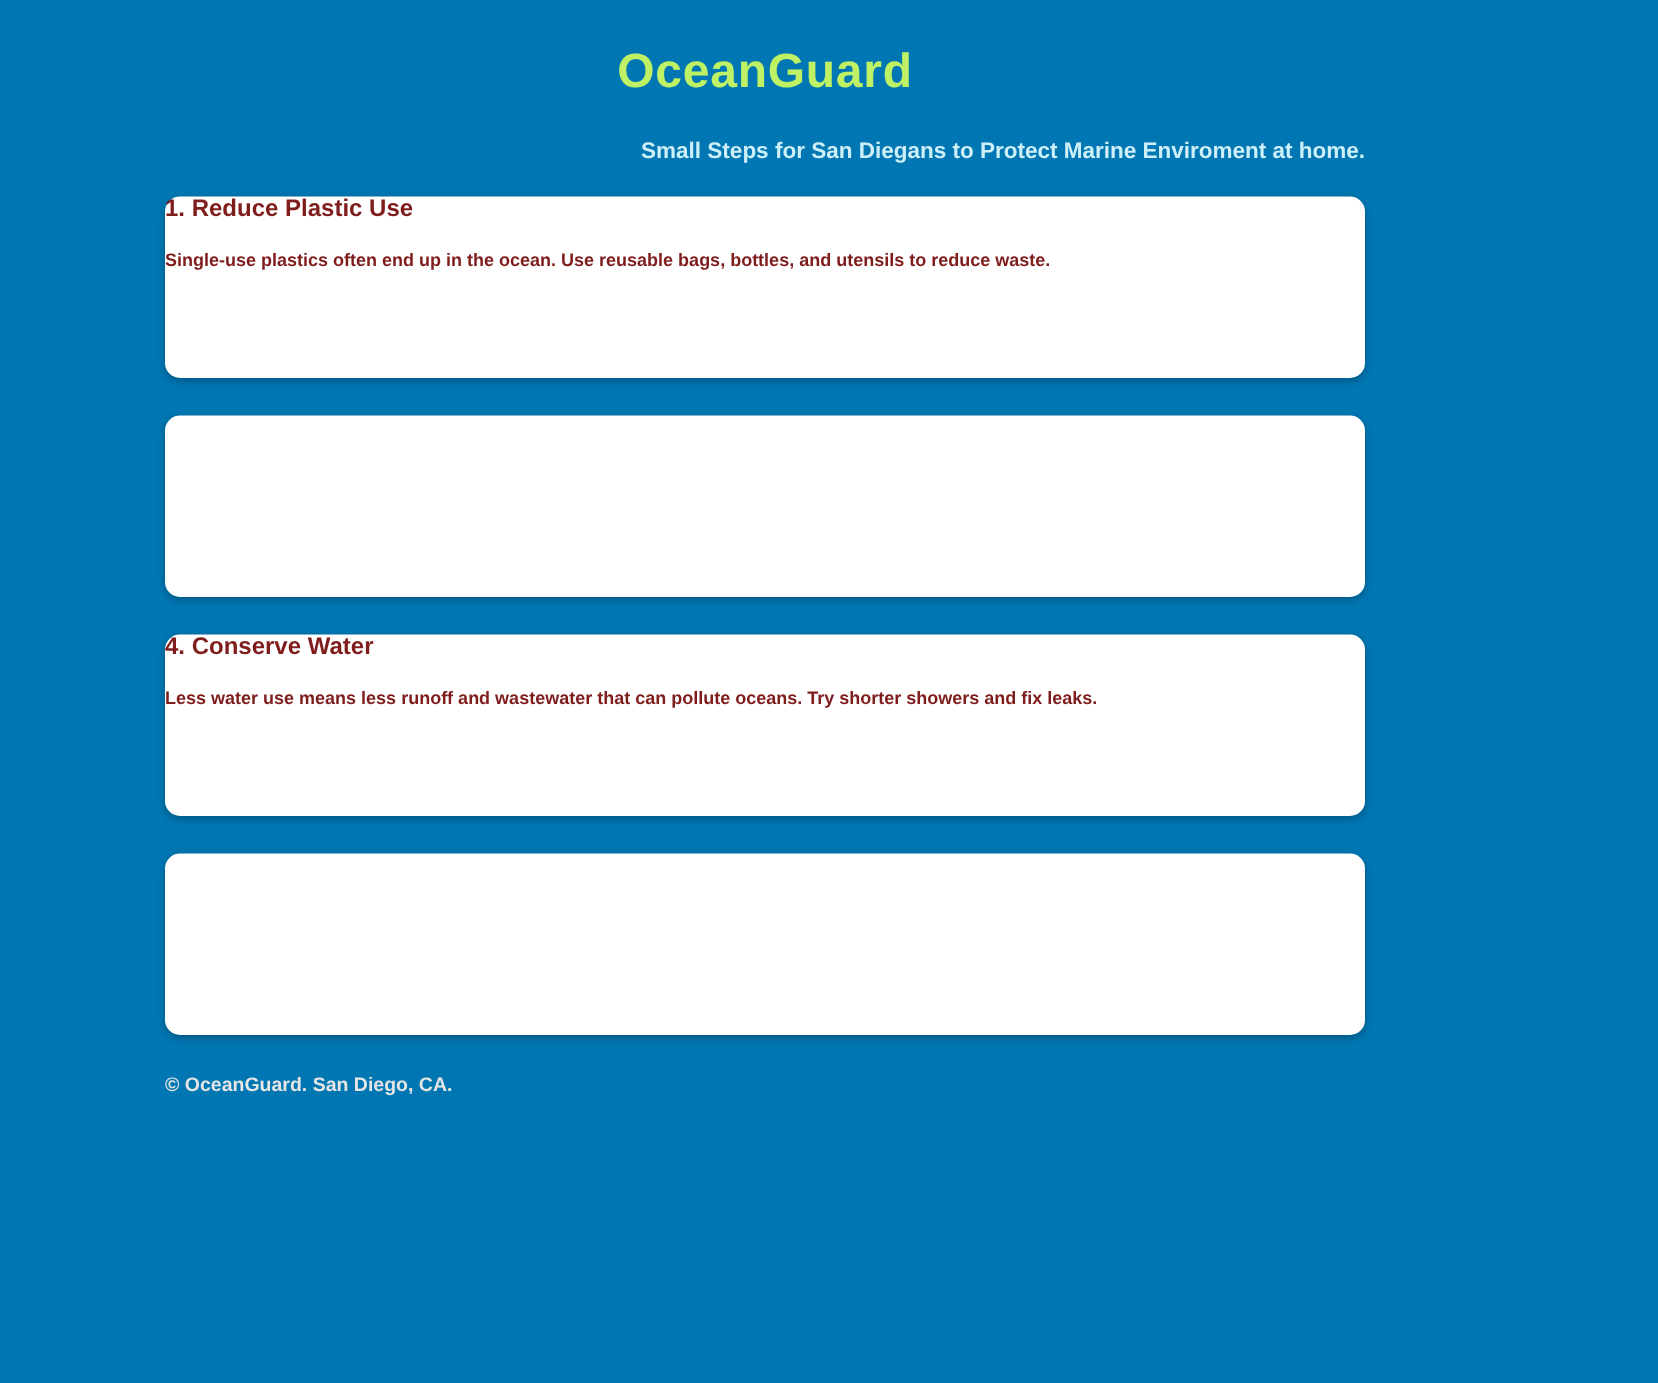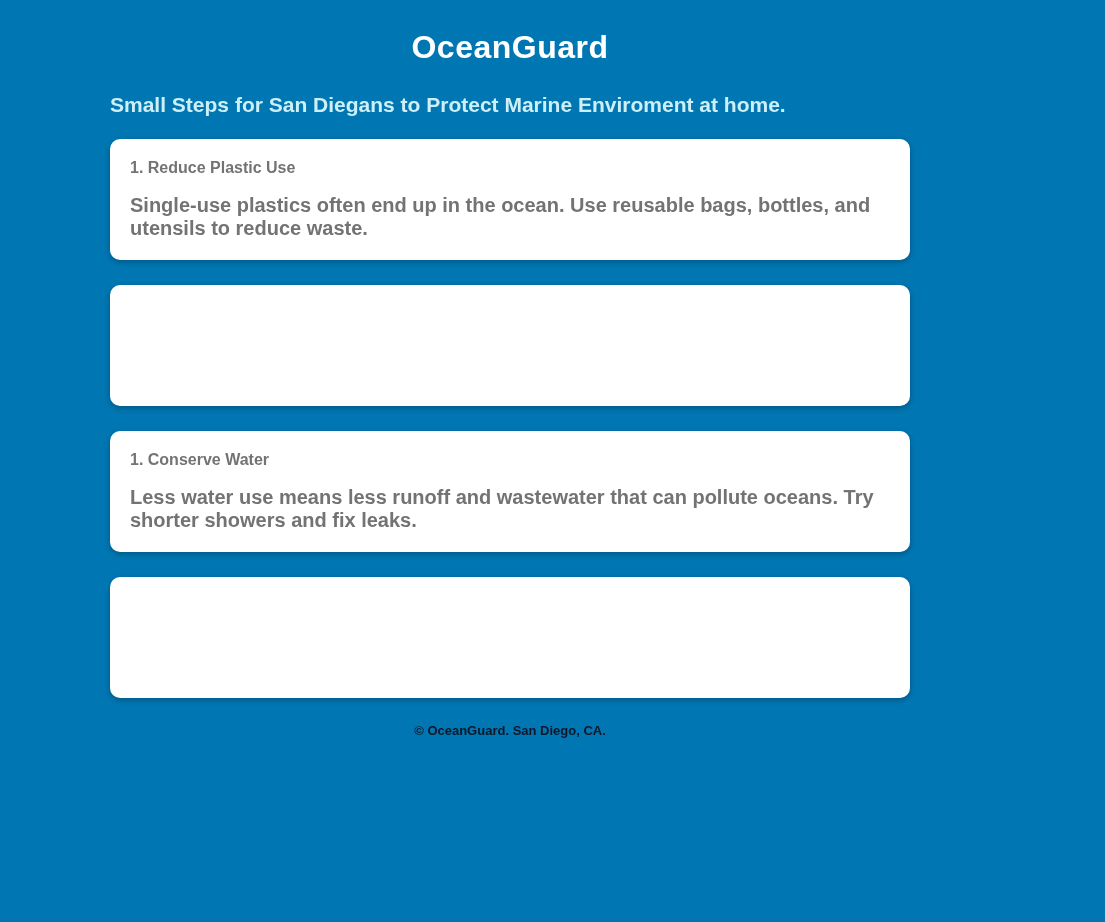--- a/index.html
+++ b/index.html
@@ -17,59 +17,58 @@
   }
   .container {
     width: 800px;
     margin-left: 110px;
   }
   .page-title {
     margin: 28px 0 0 0;
     font-size: 32px;
     line-height: 1.2;
     text-align: center;
-    color: #ffffff;
+    color: #bef264;
     letter-spacing: 0.5px;
   }
   .page-subtitle {
     margin: 26px 0 21px 0;
-    font-size: 21px;
+    font-size: 15px;
     line-height: 1.2;
-    text-align: left;
+    text-align: right;
     color: #cdeff8;
   }
   .card {
     background: #ffffff;
     border-radius: 10px;
     height: 121px;
-    padding: 20px;
     margin-bottom: 25px;
     box-shadow: 0 2px 6px rgba(0, 0, 0, 0.28);
-    color: #737373;
+    color: #7f1d1d;
   }
   .card-heading {
     margin: 0 0 17px 0;
     font-size: 16px;
     line-height: 1.15;
     font-weight: 700;
   }
   .card-body {
     margin: 0;
-    font-size: 20px;
+    font-size: 12px;
     line-height: 1.13;
     font-weight: 700;
   }
   .card-body em {
     font-style: italic;
     font-weight: 700;
   }
   .page-footer {
-    text-align: center;
+    text-align: left;
     font-size: 13px;
-    color: #0f172a;
+    color: #e5e5e5;
     font-weight: 700;
   }
 </style>
 </head>
 <body>
 
 <div class="container">
 
   <h1 class="page-title">OceanGuard</h1>
 
@@ -78,21 +77,21 @@
   <div class="card">
     <h3 class="card-heading">1. Reduce Plastic Use</h3>
     <p class="card-body">Single-use plastics often end up in the ocean. Use reusable bags, bottles, and utensils to reduce waste.</p>
   </div>
 
   <div class="card">
   </div>
 
 
   <div class="card">
-    <h3 class="card-heading">1. Conserve Water</h3>
+    <h3 class="card-heading">4. Conserve Water</h3>
     <p class="card-body">Less water use means less runoff and wastewater that can pollute oceans. Try shorter showers and fix leaks.</p>
   </div>
 
   <div class="card">
   </div>
 
   <div class="page-footer">© OceanGuard. San Diego, CA.</div>
 
 </div>
 

